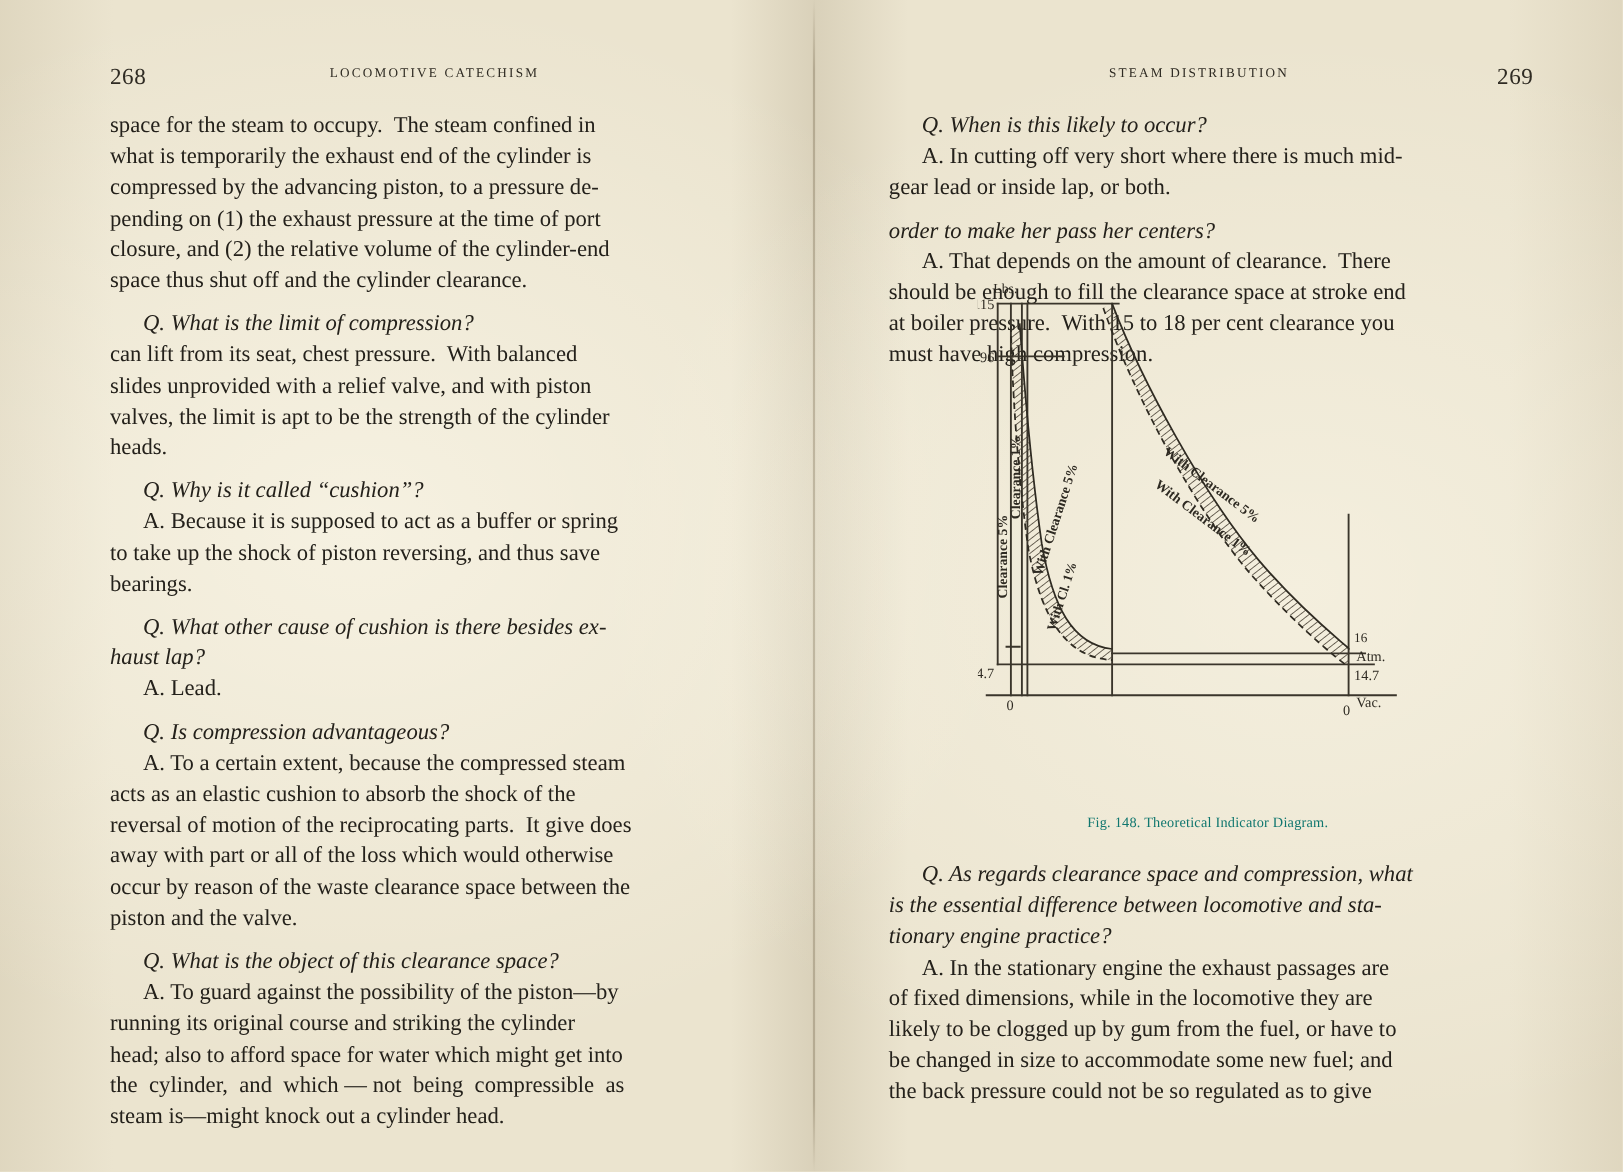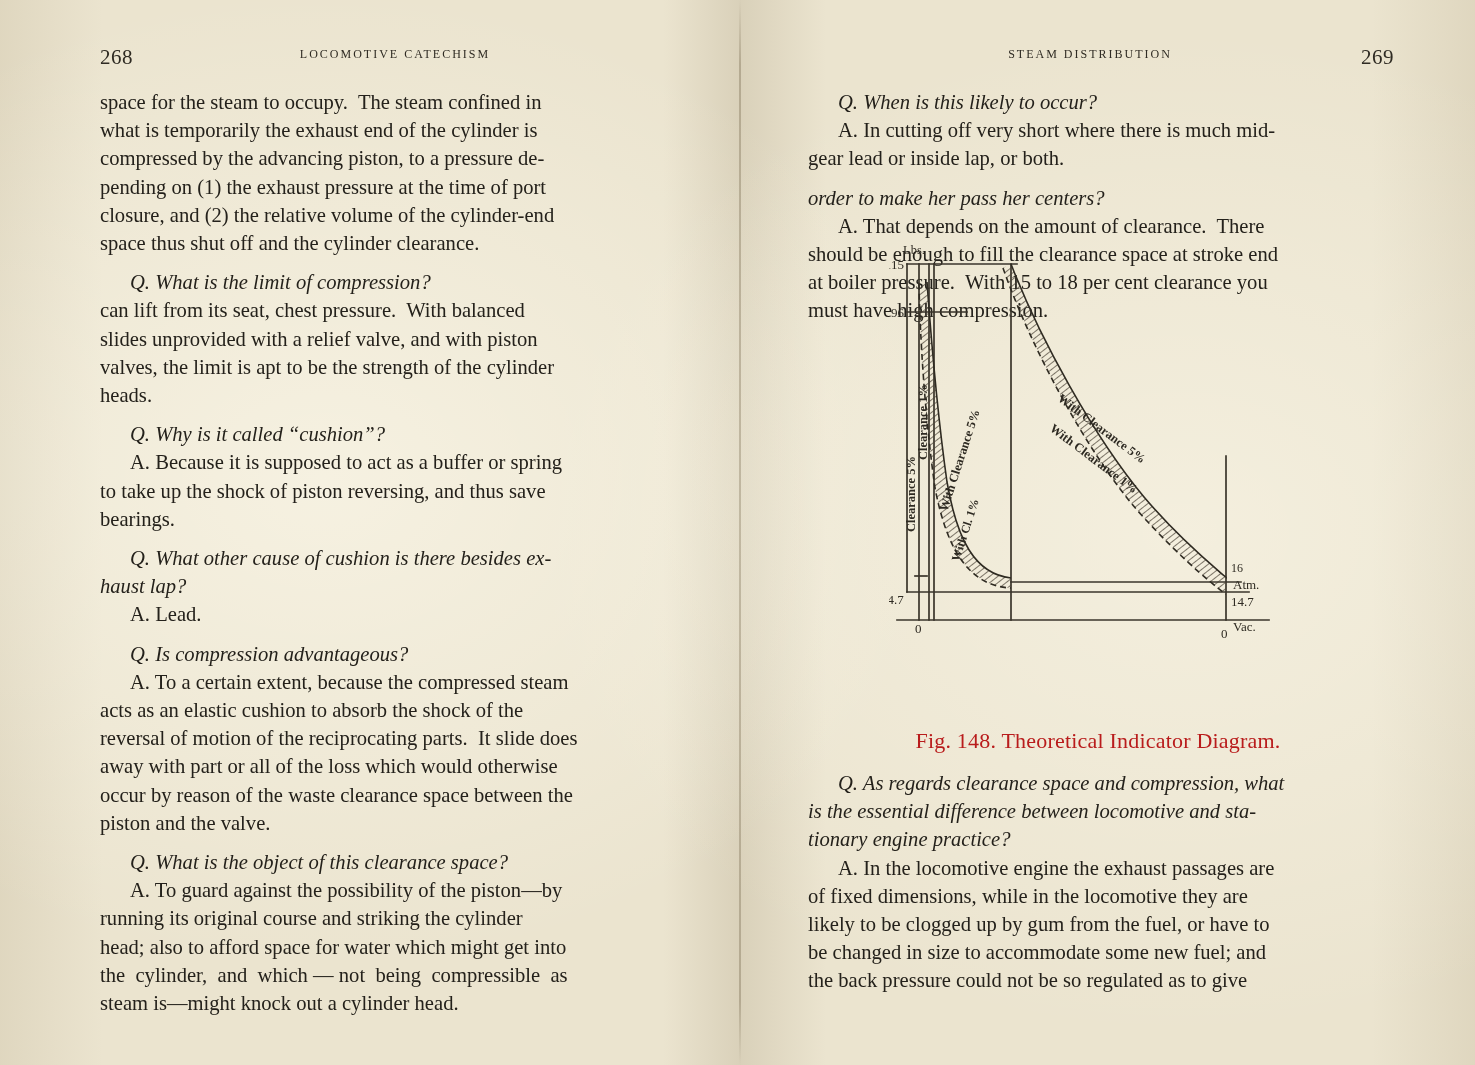--- a/index.html
+++ b/index.html
@@ -24,21 +24,21 @@
                              rgba(196,184,155,.30) 100%);
     pointer-events:none;
   }
   .gutter{
     position:absolute;left:739px;top:0;width:2px;height:1065px;
     background:linear-gradient(180deg, rgba(150,138,112,.00) 0%, rgba(150,138,112,.55) 6%,
       rgba(150,138,112,.45) 50%, rgba(150,138,112,.55) 94%, rgba(150,138,112,.0) 100%);
     pointer-events:none;
   }
 
-  .page{position:absolute;top:0;height:1033px;}
+  .page{position:absolute;top:12px;height:1033px;}
   .page-left{left:0;width:739px;}
   .page-right{left:739px;width:736px;}
 
   
   .runhead{position:absolute;top:45px;height:22px;}
   .page-left .runhead{left:100px;width:578px;}
   .page-right .runhead{left:75px;width:580px;}
   .folio{
     position:absolute;top:0;
     font-size:21px;letter-spacing:.5px;color:#2f2b23;
@@ -72,21 +72,21 @@
   .lines span{display:block;white-space:pre;}
   .lines .ind{padding-left:30px;}
   .lines .it{font-style:italic;}
   .blk{margin-top:11px;}
   .blk0{margin-top:0;}
 
   
   .figure{position:absolute;left:150px;top:242px;width:470px;height:440px;}
   .figcaption{
     position:absolute;left:69px;top:728px;width:580px;
-    text-align:center;font-size:22px;color:#b91c1c;letter-spacing:.2px;
+    text-align:center;font-size:13px;color:#0f766e;letter-spacing:.2px;
   }
   svg{display:block;}
   .dtxt{font-family:"Liberation Serif", serif;fill:#2e2a22;}
 </style>
 </head>
 <body>
 
 <div class="paper-tint"></div>
 <div class="gutter"></div>
 
@@ -126,21 +126,21 @@
     <div class="blk">
       <span class="ind it">Q. What other cause of cushion is there besides ex-</span>
       <span class="it">haust lap?</span>
       <span class="ind">A. Lead.</span>
     </div>
 
     <div class="blk">
       <span class="ind it">Q. Is compression advantageous?</span>
       <span class="ind">A. To a certain extent, because the compressed steam</span>
       <span>acts as an elastic cushion to absorb the shock of the</span>
-      <span>reversal of motion of the reciprocating parts.  It slide does</span>
+      <span>reversal of motion of the reciprocating parts.  It give does</span>
       <span>away with part or all of the loss which would otherwise</span>
       <span>occur by reason of the waste clearance space between the</span>
       <span>piston and the valve.</span>
     </div>
 
     <div class="blk">
       <span class="ind it">Q. What is the object of this clearance space?</span>
       <span class="ind">A. To guard against the possibility of the piston—by</span>
       <span>running its original course and striking the cylinder</span>
       <span>head; also to afford space for water which might get into</span>
@@ -248,21 +248,21 @@
     </svg>
   </div>
 
   <div class="figcaption">Fig. 148.   Theoretical Indicator Diagram.</div>
 
   <div class="col lines" style="top:769px;">
     <div class="blk0">
       <span class="ind it">Q. As regards clearance space and compression, what</span>
       <span class="it">is the essential difference between locomotive and sta-</span>
       <span class="it">tionary engine practice?</span>
-      <span class="ind">A. In the locomotive engine the exhaust passages are</span>
+      <span class="ind">A. In the stationary engine the exhaust passages are</span>
       <span>of fixed dimensions, while in the locomotive they are</span>
       <span>likely to be clogged up by gum from the fuel, or have to</span>
       <span>be changed in size to accommodate some new fuel; and</span>
       <span>the back pressure could not be so regulated as to give</span>
     </div>
   </div>
 
 </div>
 
 </body></html>

